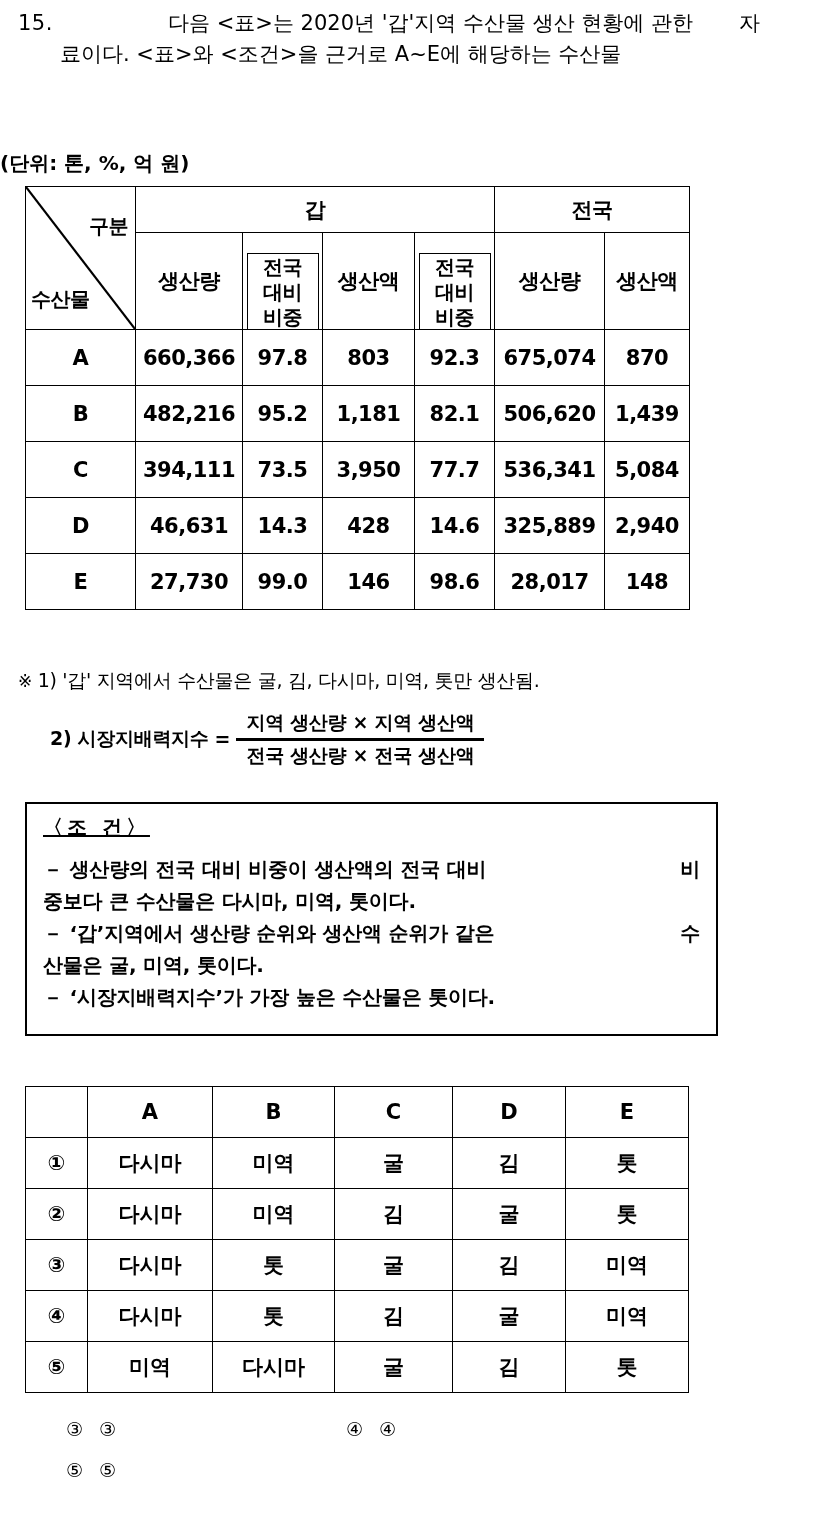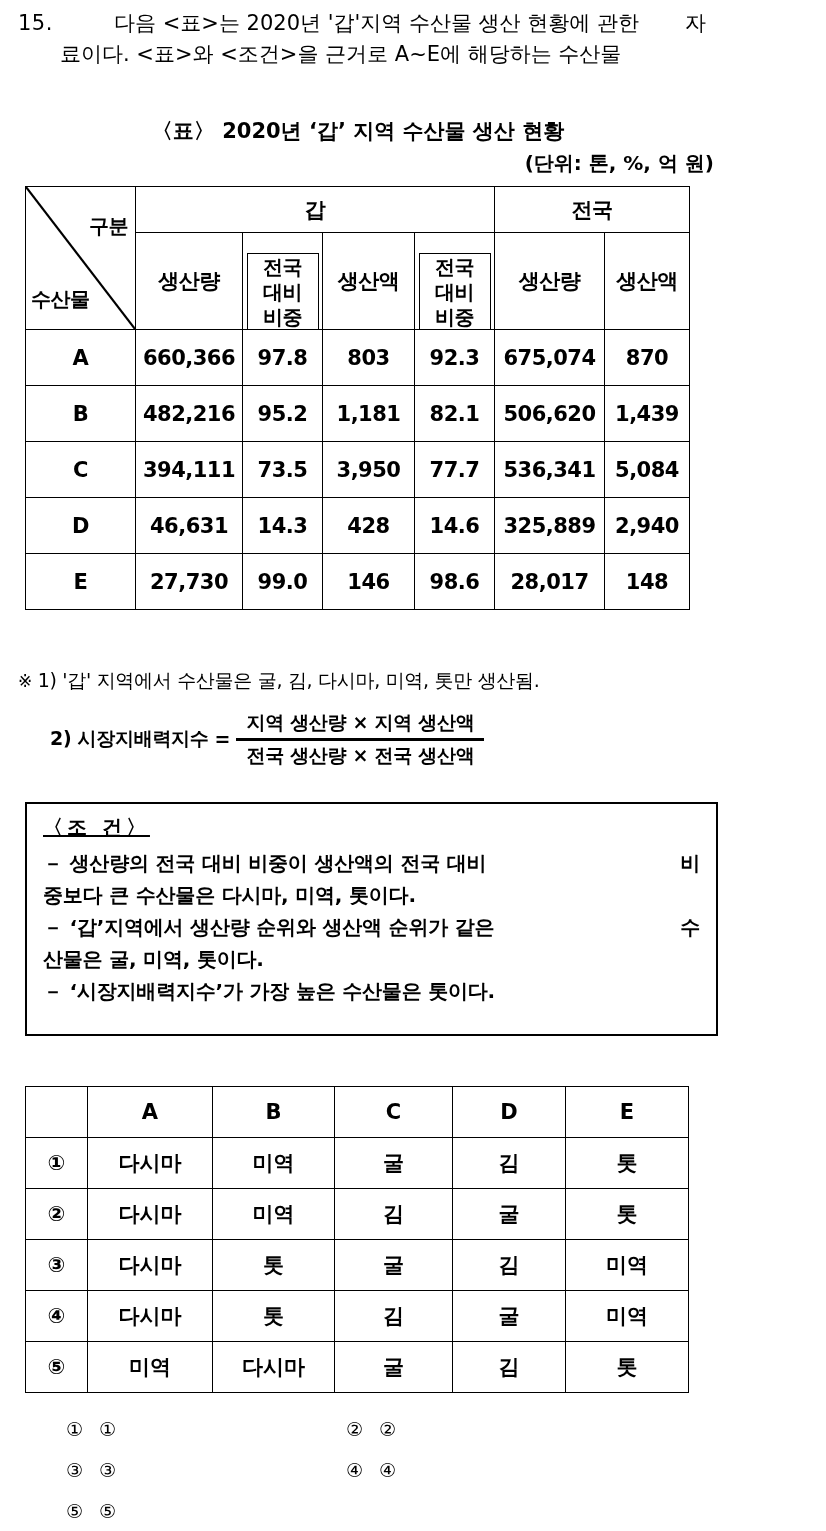--- a/index.html
+++ b/index.html
@@ -15,32 +15,32 @@
 
   
   .stem { position:absolute; left:18px; top:8px; width:790px; }
   .stem-row { display:flex; align-items:flex-start; }
   .stem-num {
     font-size:21px; line-height:31px; width:42px; flex:none;
     letter-spacing:.5px;
   }
   .stem-body { font-size:21px; line-height:31px; width:700px; }
   .stem-line { white-space:nowrap; }
-  .stem-line.just { display:flex; justify-content:center;gap:46px; }
+  .stem-line.just { display:flex; justify-content:flex-end;gap:46px; }
   .stem-line.just > span { display:inline-block; }
 
   
   .caption {
     position:absolute; left:0; top:117px; width:716px;
     text-align:center; font-size:21px; font-weight:bold;
     letter-spacing:0px;
   }
   .unit {
     position:absolute; left:0; top:150px; width:714px;
-    text-align:right; font-size:20px; font-weight:bold;
+    font-size:20px; font-weight:bold;
   }
 
   
   .maintable {
     position:absolute; left:25px; top:186px;
     width:664px;
     border-collapse:collapse;
     table-layout:fixed;
   }
   .maintable td, .maintable th {
@@ -112,21 +112,21 @@
 
   
   .condbox {
     position:absolute; left:25px; top:802px;
     width:693px; height:234px;
     border:2.5px solid #000;
     box-sizing:border-box;
     padding:10px 16px 0 16px;
   }
   .cond-title { font-size:20px; font-weight:bold; letter-spacing:4px;text-decoration:underline; }
-  .cond-list { margin-top:6px; }
+  .cond-list { margin-top:12px; }
   .cond-item {
     font-size:20px; font-weight:bold; line-height:32px;
     letter-spacing:-0.2px;
   }
   .cond-item .j { display:flex; justify-content:space-between; }
 
   
   .anstable {
     position:absolute; left:25px; top:1086px;
     width:663px;
@@ -163,21 +163,20 @@
           <span>다음 &lt;표&gt;는 2020년 '갑'지역 수산물 생산 현황에 관한</span>
           <span>자</span>
         </div>
         <div class="stem-line">
           <span>료이다. &lt;표&gt;와 &lt;조건&gt;을 근거로 A~E에 해당하는 수산물</span>
         </div>
       </div>
     </div>
   </div>
 
-  <div class="caption">〈표〉 2020년 ‘갑’ 지역 수산물 생산 현황</div>
   <div class="unit">(단위: 톤, %, 억 원)</div>
 
   <table class="maintable">
     <colgroup>
       <col style="width:110px">
       <col style="width:107px">
       <col style="width:80px">
       <col style="width:92px">
       <col style="width:80px">
       <col style="width:110px">
@@ -361,24 +360,20 @@
         <td>다시마</td>
         <td>굴</td>
         <td>김</td>
         <td>톳</td>
       </tr>
     </tbody>
   </table>
 
   <div class="choices">
     <div class="choice-row">
-      <span class="choice">① ①</span>
-      <span class="choice">② ②</span>
-    </div>
-    <div class="choice-row">
       <span class="choice">③ ③</span>
       <span class="choice">④ ④</span>
     </div>
     <div class="choice-row">
       <span class="choice">⑤ ⑤</span>
       <span class="choice"></span>
     </div>
   </div>
 
 </div>

